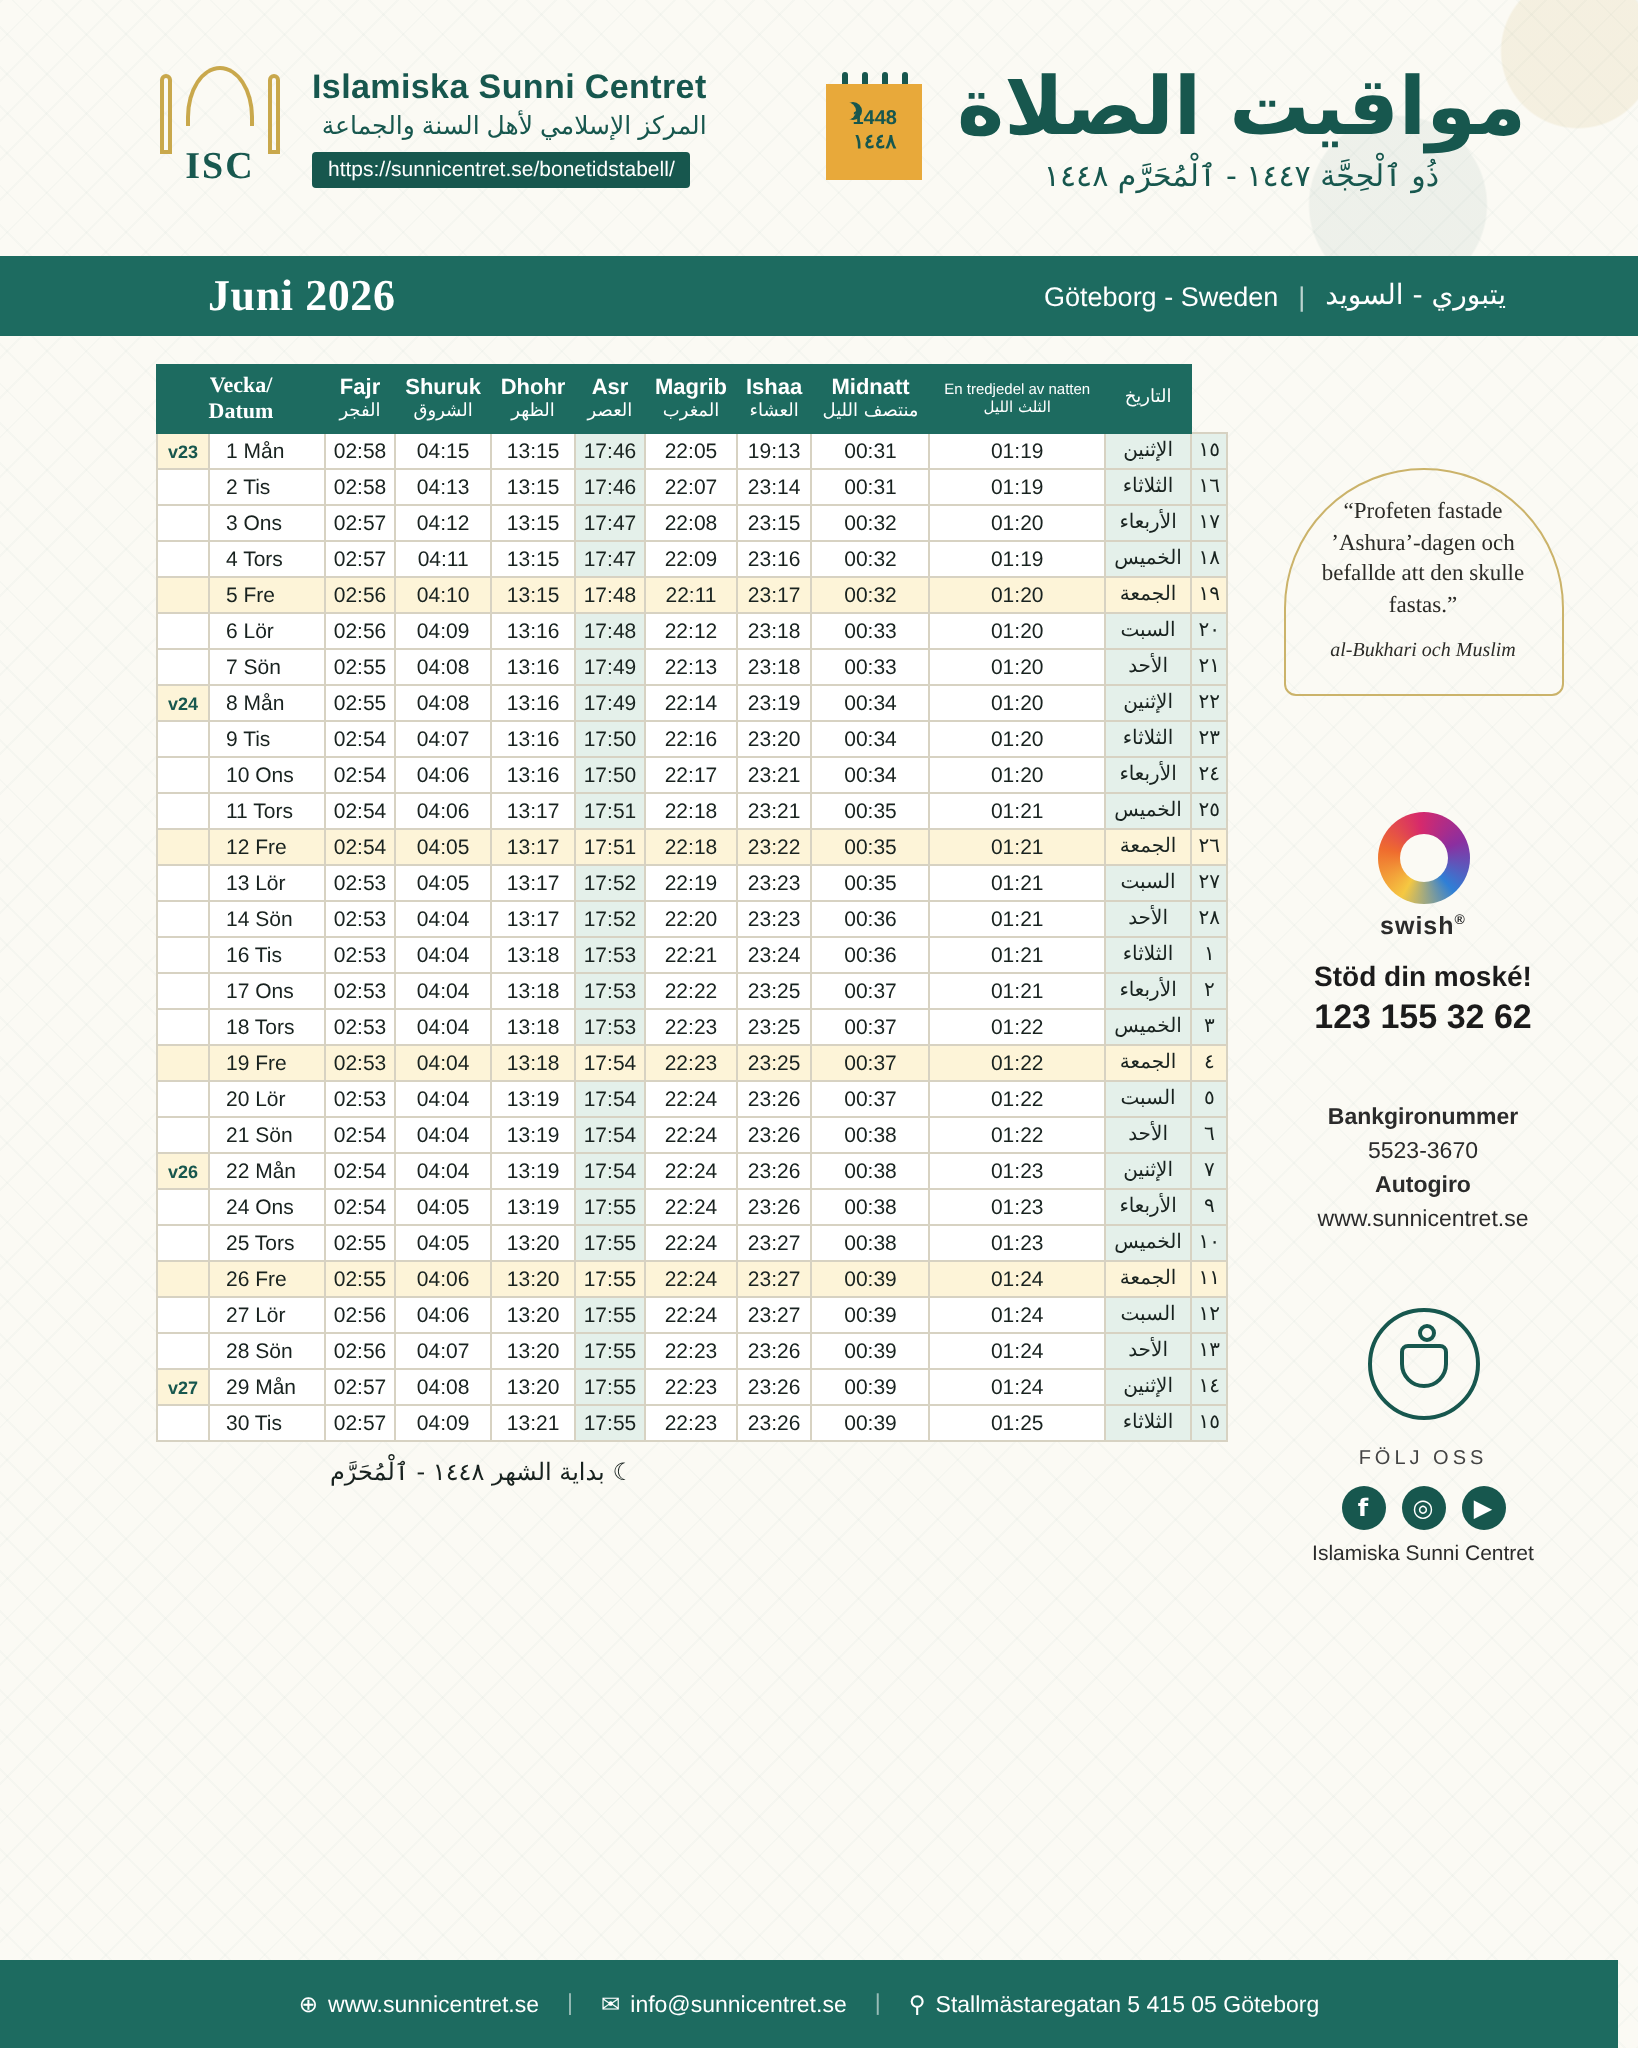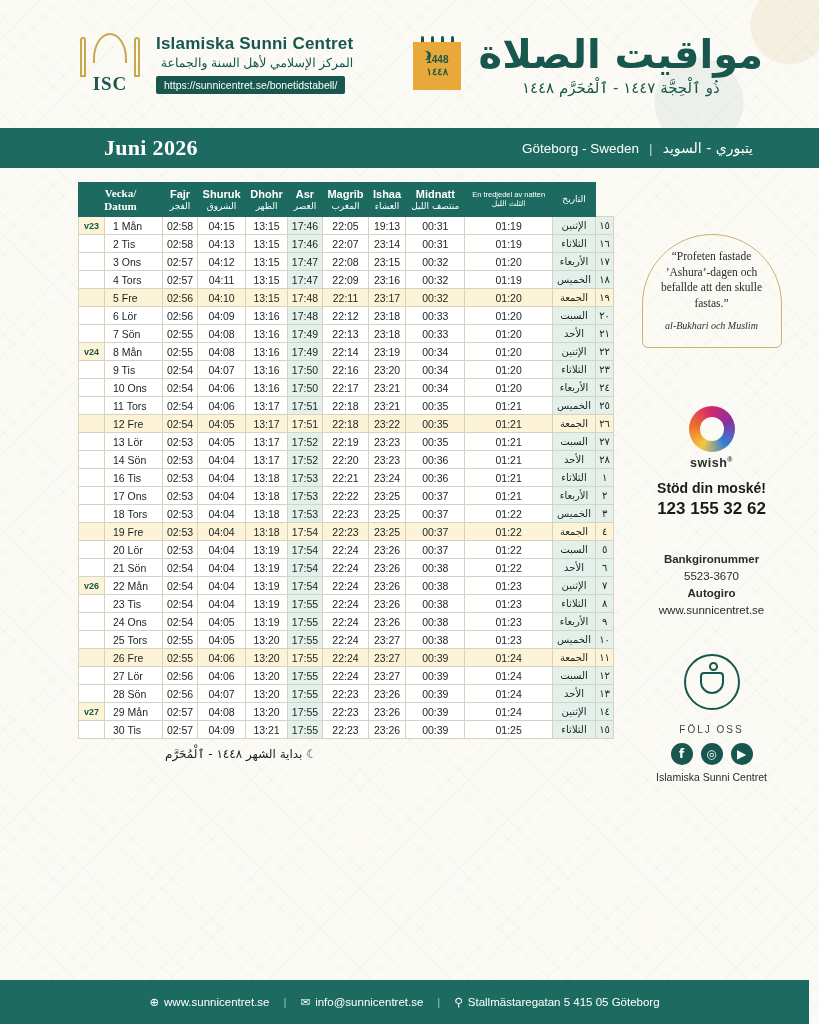--- a/index.html
+++ b/index.html
@@ -590,34 +590,20 @@
               <td class="asr">17:54</td>
               <td>22:24</td>
               <td>23:26</td>
               <td>00:38</td>
               <td>01:23</td>
               <td class="arab">الإثنين</td>
               <td class="arab">٧</td>
             </tr>
             <tr>
               <td class="week"></td>
-              <td class="day">23 Tis</td>
-              <td>02:54</td>
-              <td>04:04</td>
-              <td>13:19</td>
-              <td class="asr">17:55</td>
-              <td>22:24</td>
-              <td>23:26</td>
-              <td>00:38</td>
-              <td>01:23</td>
-              <td class="arab">الثلاثاء</td>
-              <td class="arab">٨</td>
-            </tr>
-            <tr>
-              <td class="week"></td>
               <td class="day">24 Ons</td>
               <td>02:54</td>
               <td>04:05</td>
               <td>13:19</td>
               <td class="asr">17:55</td>
               <td>22:24</td>
               <td>23:26</td>
               <td>00:38</td>
               <td>01:23</td>
               <td class="arab">الأربعاء</td>

